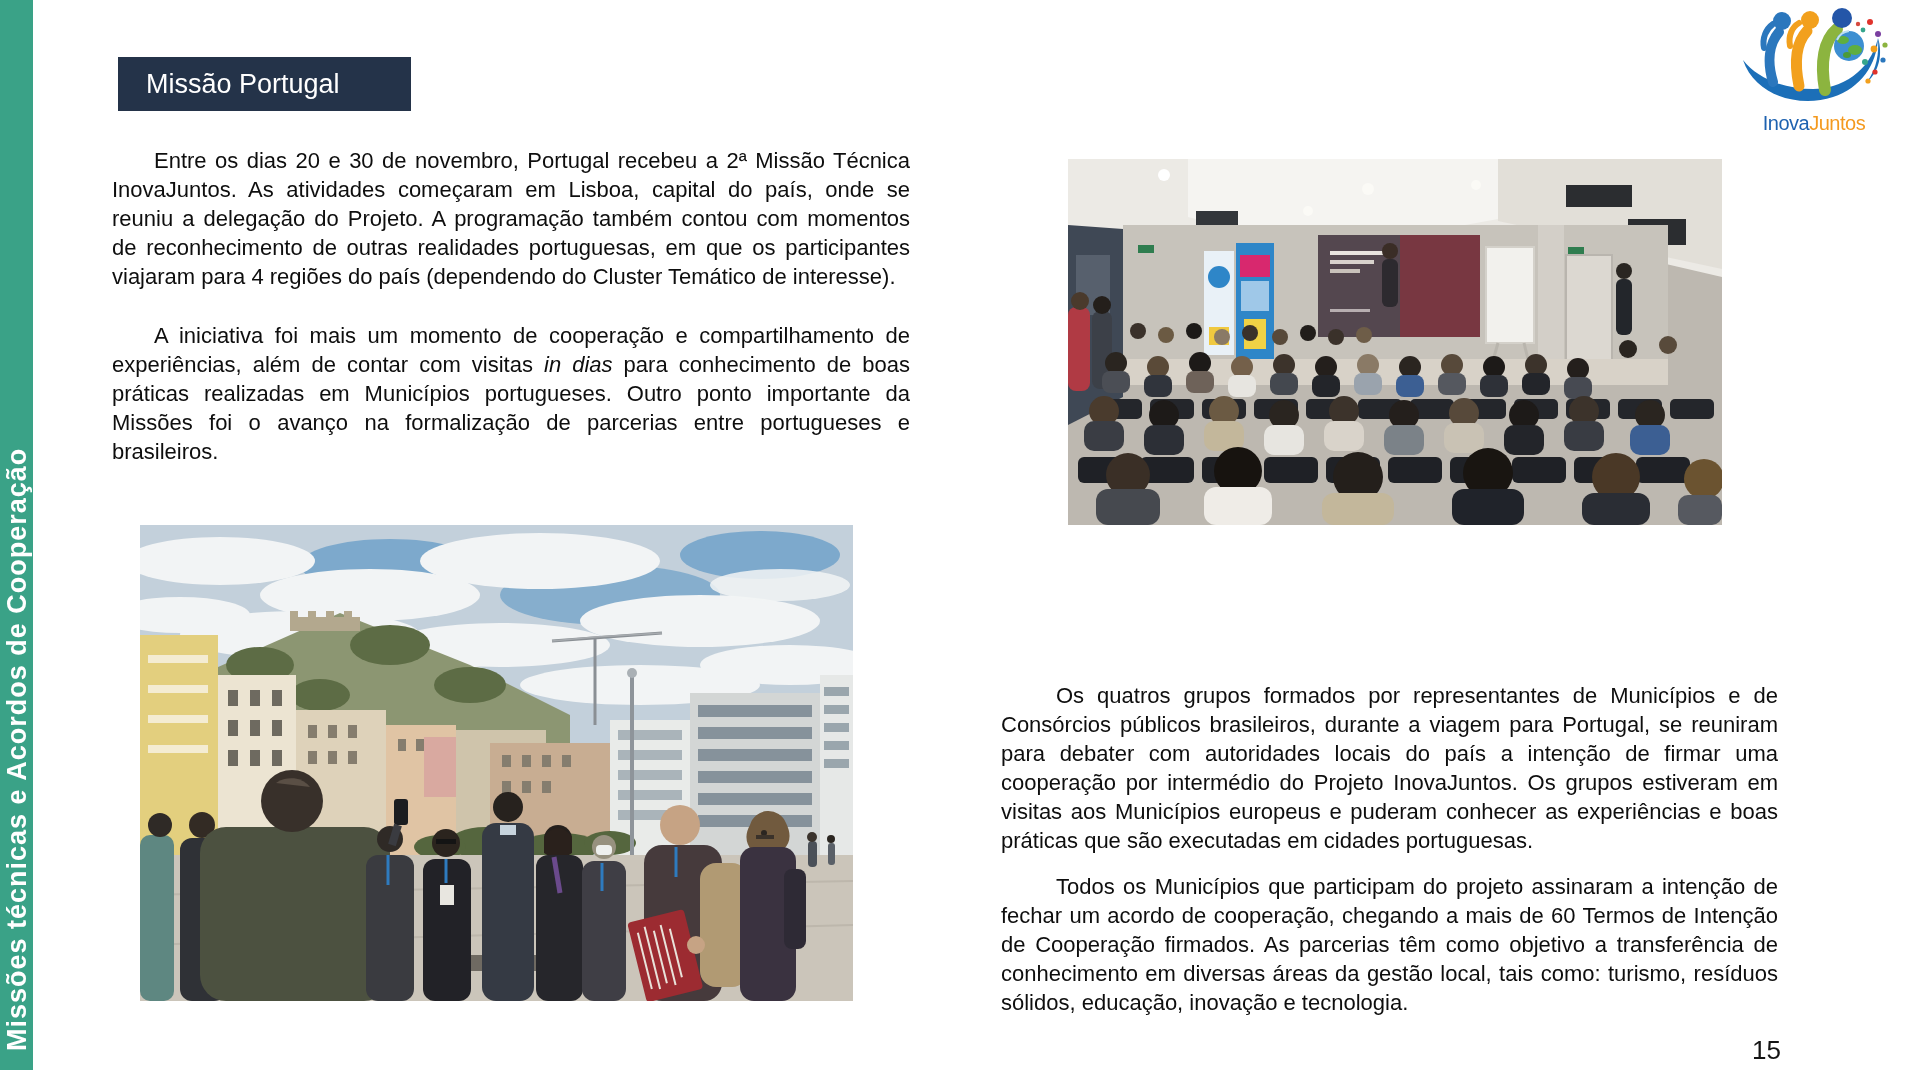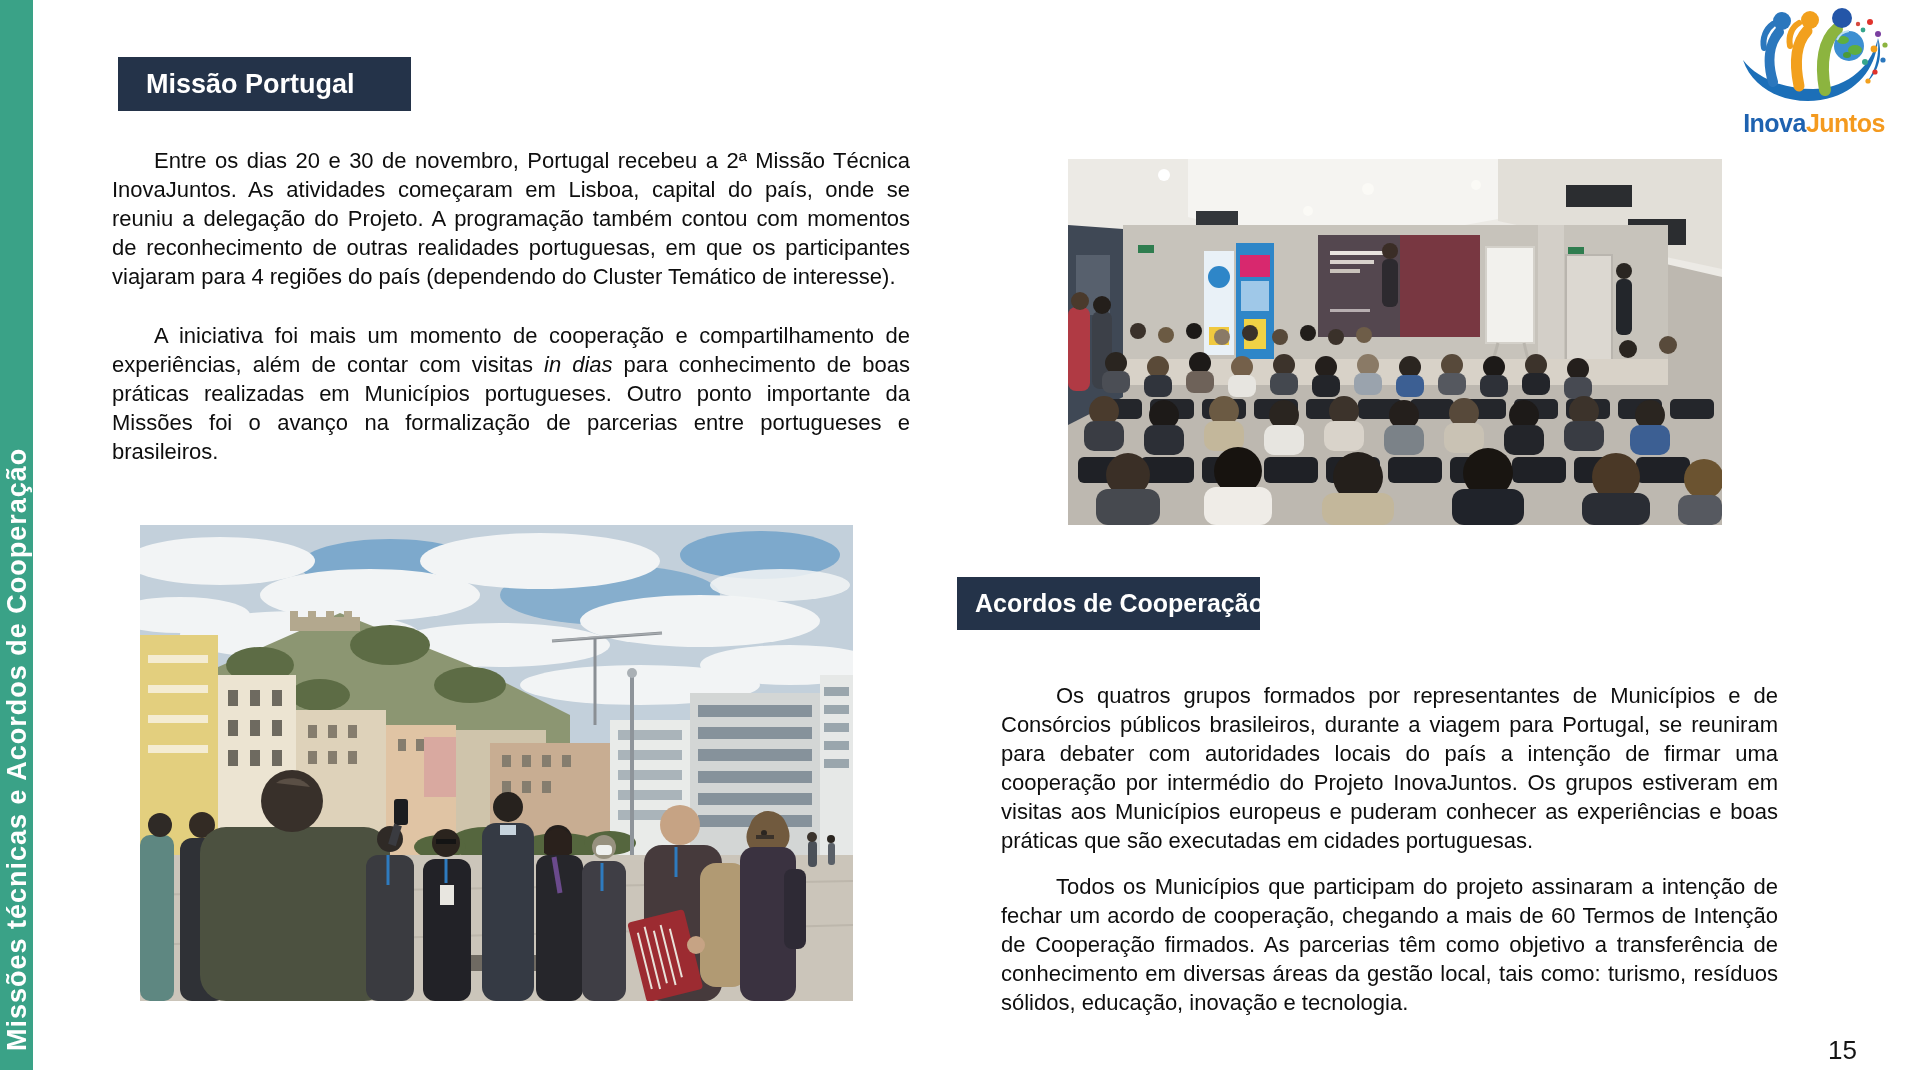--- a/index.html
+++ b/index.html
@@ -8,21 +8,21 @@
     font-family:"Liberation Sans","DejaVu Sans",sans-serif;
   }
   
   .sidebar{position:absolute;left:0;top:0;width:33px;height:1070px;background:#3aa287;}
   .sidebar-label{
     position:absolute;left:2px;top:1051px;transform-origin:0 0;transform:rotate(-90deg);
     white-space:nowrap;color:#ffffff;font-weight:bold;font-size:27px;line-height:31px;letter-spacing:1px;
   }
   
   .heading-box{
-    position:absolute;background:#243349;color:#ffffff;font-weight:bold;
+    position:absolute;background:#243349;color:#ffffff;font-weight:normal;
     box-sizing:border-box;white-space:nowrap;
   }
   .heading-box.first{left:118px;top:57px;width:293px;height:54px;font-size:27px;line-height:54px;padding-left:28px;}
   .heading-box.second{left:957px;top:577px;width:303px;height:53px;font-size:25px;line-height:53px;padding-left:18px;}
   
   .textcol{position:absolute;color:#0e0e0e;font-size:22px;line-height:29px;text-align:justify;}
   .textcol p{margin:0;}
   .col-left{left:112px;top:146px;width:798px;}
   .col-left p{text-indent:42px;}
   .col-left p.gap{margin-top:30px;}
@@ -31,25 +31,25 @@
   .col-right p.gap{margin-top:17px;}
   em.loco{font-style:italic;}
   
   .photo{position:absolute;overflow:hidden;}
   .photo svg{display:block;width:100%;height:100%;}
   .photo-conference{left:1068px;top:159px;width:654px;height:366px;}
   .photo-street{left:140px;top:525px;width:713px;height:476px;}
   
   .logo{position:absolute;left:1736px;top:2px;width:156px;height:138px;}
   .logo svg{display:block;width:156px;height:108px;}
-  .logo-wordmark{width:156px;text-align:center;font-weight:bold;font-size:25px;line-height:26px;letter-spacing:-0.5px;}
+  .logo-wordmark{width:156px;text-align:center;font-weight:normal;font-size:20px;line-height:26px;letter-spacing:-0.5px;}
   .logo-wordmark .inova{color:#1e62b0;}
   .logo-wordmark .juntos{color:#f49a1f;}
   
-  .page-number{position:absolute;left:1828px;top:1035px;font-size:26px;color:#141414;}
+  .page-number{position:absolute;left:1752px;top:1035px;font-size:26px;color:#141414;}
 </style>
 </head>
 <body>
 
 <div class="page">
 
   <aside class="sidebar">
     <span class="sidebar-label">Missões técnicas e Acordos de Cooperação</span>
   </aside>
 
@@ -258,23 +258,20 @@
         <circle cx="420" cy="314" r="25" fill="#191511"></circle>
           <rect x="384" y="330" width="72" height="36" rx="12" fill="#20232a"></rect>
         <circle cx="548" cy="318" r="24" fill="#4a3826"></circle>
           <rect x="514" y="334" width="68" height="32" rx="12" fill="#2a2d34"></rect>
         <circle cx="636" cy="320" r="20" fill="#6b5330"></circle>
           <rect x="610" y="336" width="44" height="30" rx="10" fill="#565960"></rect>
       </g>
     </svg>
   </figure>
 
-  <div class="heading-box second">
-    <span>Acordos de Cooperação</span>
-  </div>
 
   <div class="textcol col-right">
     <p><span>Os quatros grupos formados por representantes de Municípios e de Consórcios públicos brasileiros, durante a viagem para Portugal, se reuniram para debater com autoridades locais do país a intenção de firmar uma cooperação por intermédio do Projeto InovaJuntos. Os grupos estiveram em visitas aos Municípios europeus e puderam conhecer as experiências e boas práticas que são executadas em cidades portuguesas.</span></p>
     <p class="gap"><span>Todos os Municípios que participam do projeto assinaram a intenção de fechar um acordo de cooperação, chegando a mais de 60 Termos de Intenção de Cooperação firmados. As parcerias têm como objetivo a transferência de conhecimento em diversas áreas da gestão local, tais como: turismo, resíduos sólidos, educação, inovação e tecnologia.</span></p>
   </div>
 
   <figure class="photo photo-street" style="margin:0;">
     <svg viewBox="0 0 713 476" preserveAspectRatio="none">
 
       <rect x="0" y="0" width="713" height="340" fill="#c3d0db"></rect>

